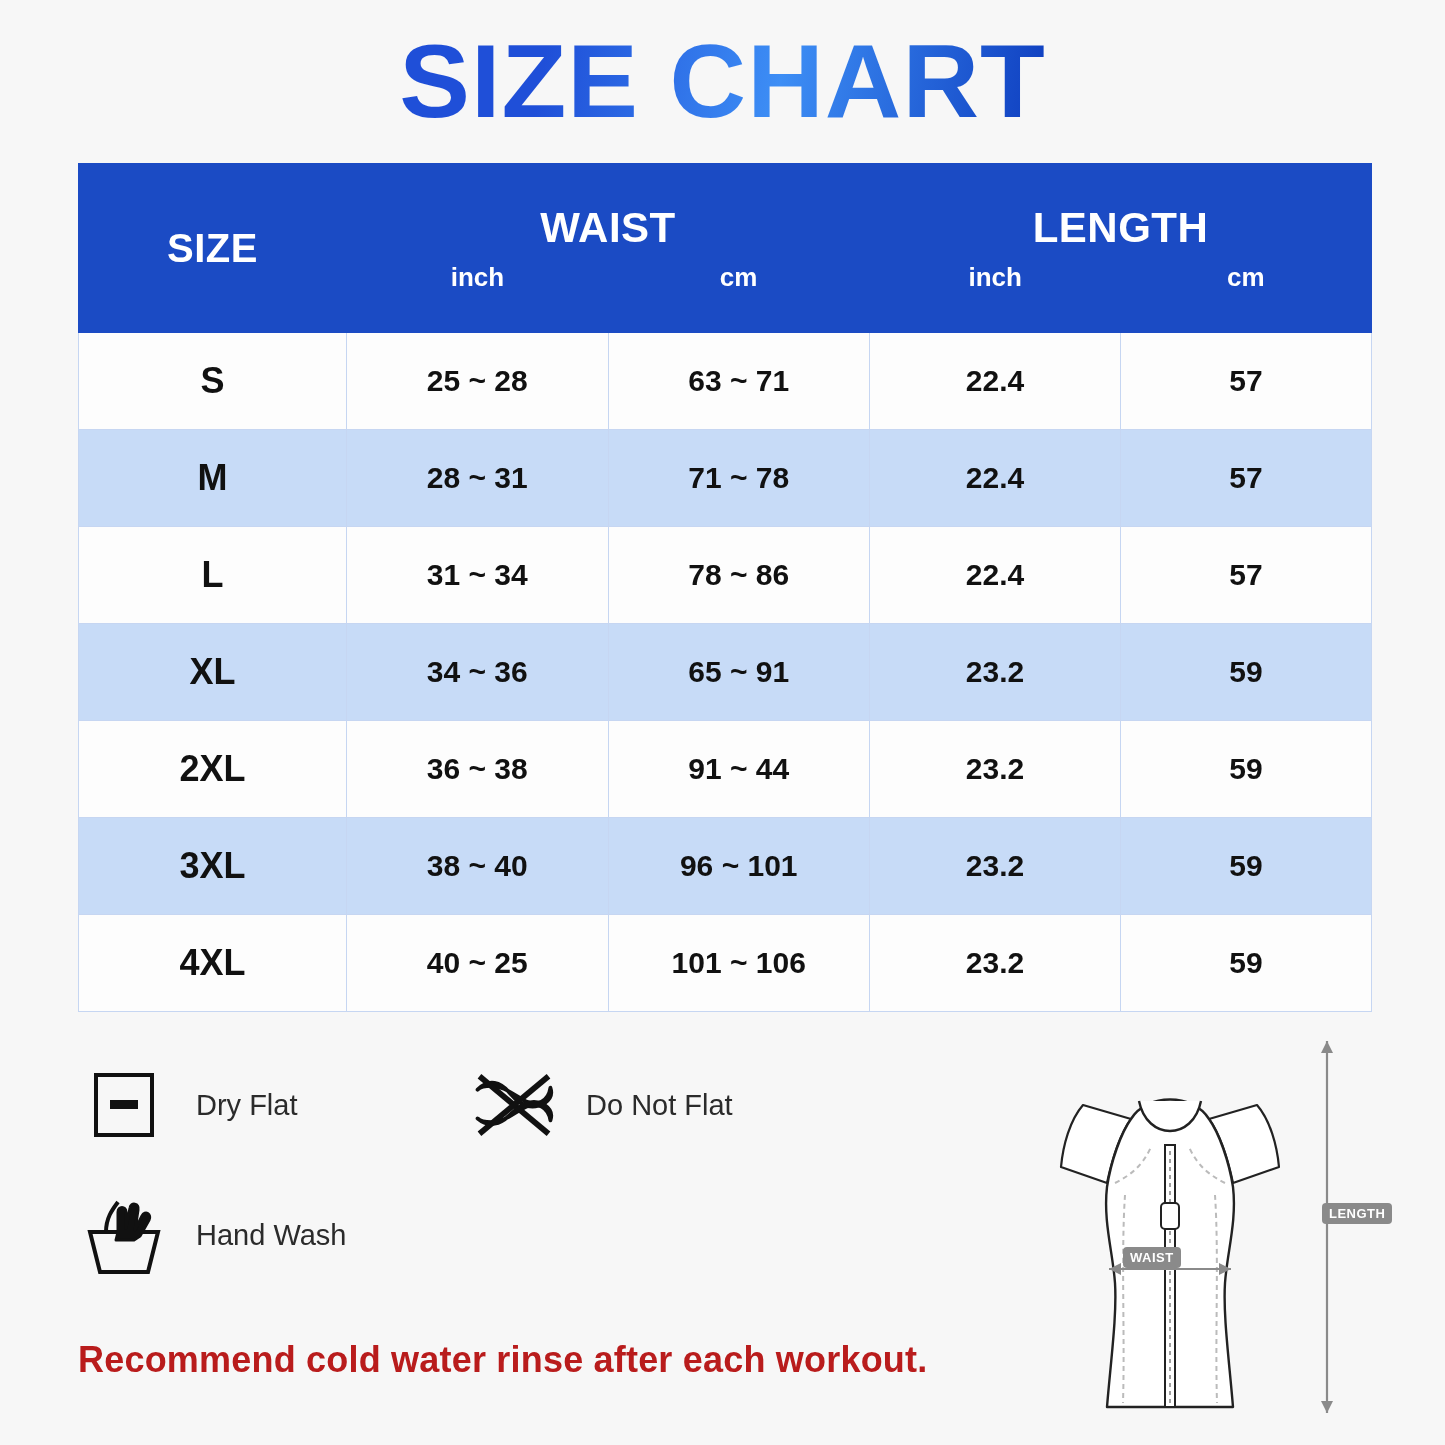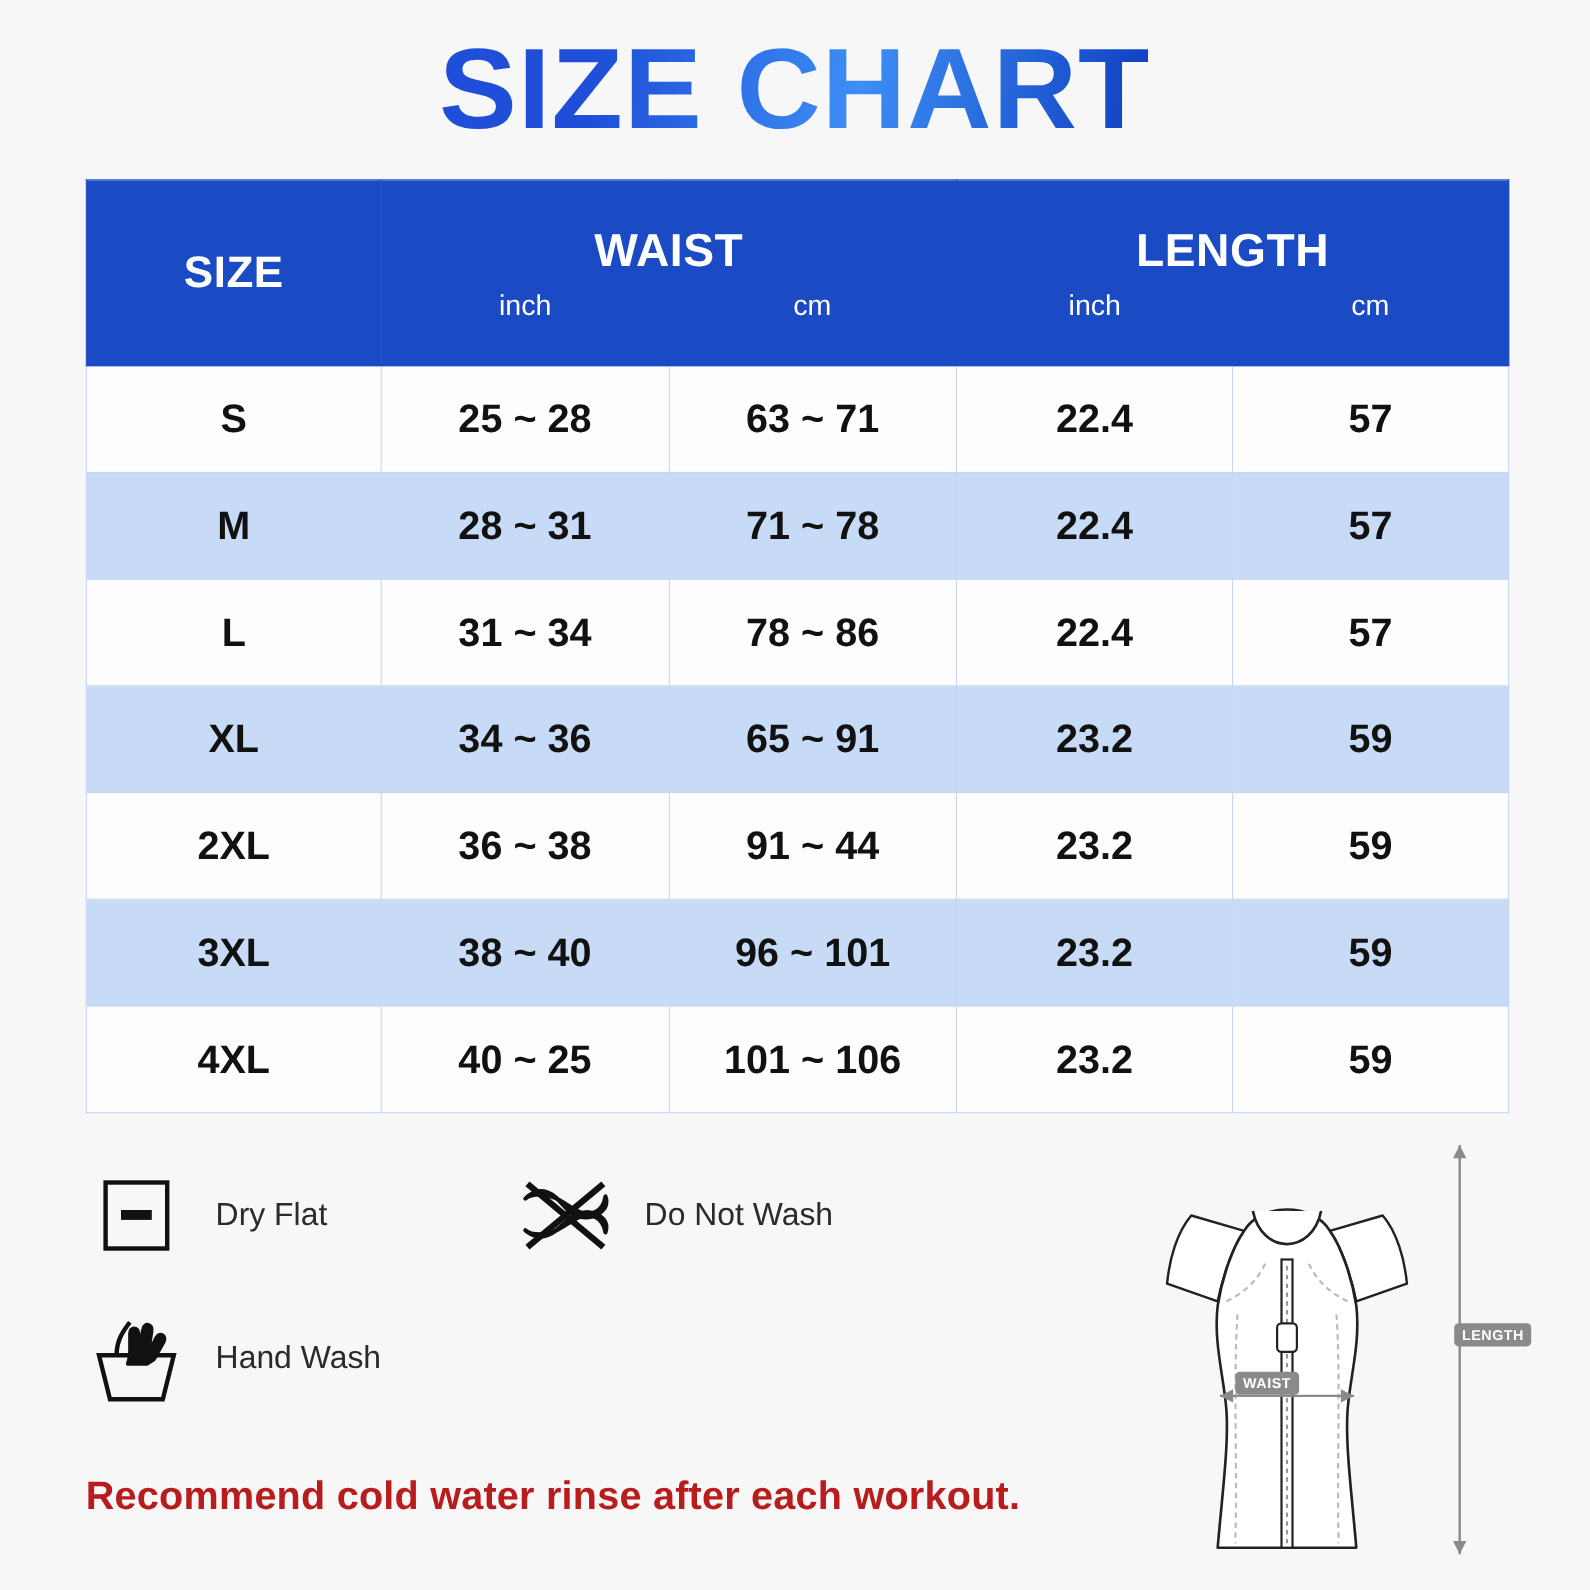--- a/index.html
+++ b/index.html
@@ -69,29 +69,29 @@
   }
   .hdr-sub-row {
     display: flex;
     width: 100%;
     margin-top: 10px;
   }
   .hdr-sub {
     flex: 1;
     text-align: center;
     font-size: 26px;
-    font-weight: normal;
+    font-weight: bold;
   }
   .hdr-size .hdr-main {
     font-size: 40px;
   }
   tbody td {
     height: 94px;
     text-align: center;
-    font-size: 36px;
+    font-size: 30px;
     font-weight: bold;
     color: #111;
     background: #fdfdfd;
   }
   tbody tr.alt td {
     background: #c7dbf7;
   }
   tbody td.size-col {
     font-size: 36px;
   }
@@ -261,21 +261,21 @@
         <div class="care-icon">
           <svg width="96" height="76" viewBox="0 0 96 76">
             <path d="M10 22 C22 10, 34 14, 44 26 C54 38, 66 44, 80 36 C86 32, 88 26, 86 20
                      C84 34, 72 40, 60 34 C48 28, 38 18, 24 18 C18 18, 13 19, 10 22 Z" fill="none" stroke="#111" stroke-width="4" stroke-linejoin="round"></path>
             <path d="M10 52 C22 62, 34 58, 44 48 C54 38, 66 30, 80 38 C86 42, 88 48, 86 54
                      C84 40, 72 34, 60 40 C48 46, 38 56, 24 56 C18 56, 13 55, 10 52 Z" fill="none" stroke="#111" stroke-width="4" stroke-linejoin="round"></path>
             <line x1="12" y1="8" x2="84" y2="68" stroke="#111" stroke-width="6"></line>
             <line x1="84" y1="8" x2="12" y2="68" stroke="#111" stroke-width="6"></line>
           </svg>
         </div>
-        <div class="care-label">Do Not Wash</div>
+        <div class="care-label">Do Not Flat</div>
       </div>
     </div>
     <div class="care-row">
       <div class="care-item first">
         <div class="care-icon">
           <svg width="84" height="86" viewBox="0 0 84 86">
             <path d="M8 40 L76 40 L66 80 L18 80 Z" fill="none" stroke="#111" stroke-width="4"></path>
             <path d="M24 40 C24 26, 30 18, 36 10" fill="none" stroke="#111" stroke-width="4"></path>
             <path d="M36 40 L36 20 C36 14, 44 14, 44 20 L44 36 L48 16 C49 10, 57 11, 56 18
                      L53 38 L60 24 C63 18, 70 22, 67 28 L58 44 L52 48 L34 48 Z" fill="#111" stroke="#111" stroke-width="3" stroke-linejoin="round"></path>

